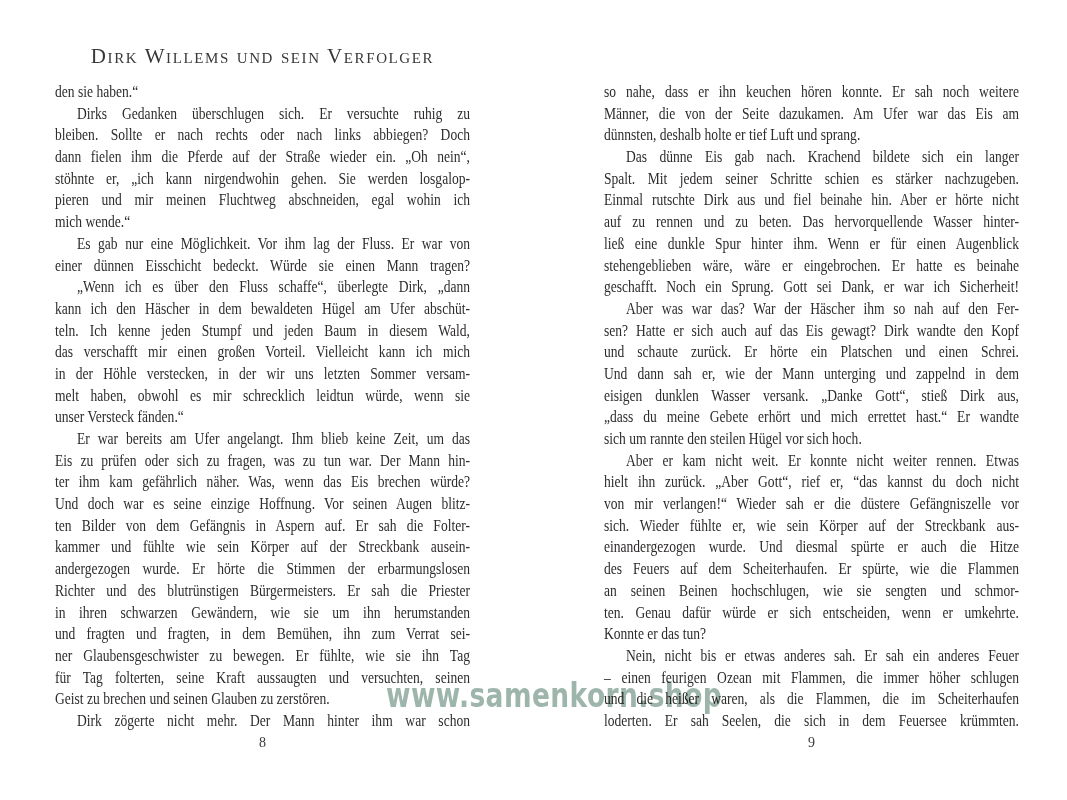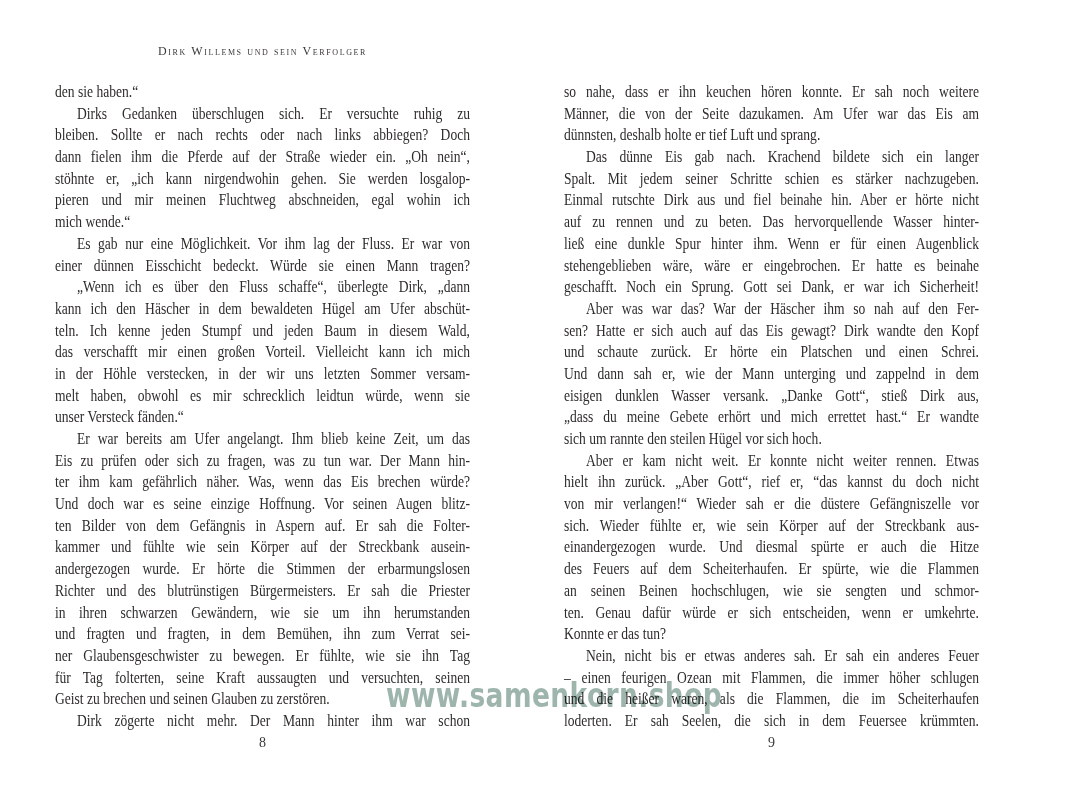--- a/index.html
+++ b/index.html
@@ -16,30 +16,30 @@
     font-family: "Liberation Serif", "DejaVu Serif", serif;
     color: #2e2c2b;
   }
   .page {
     position: absolute;
     top: 0;
     height: 800px;
     width: 415px;
   }
   #page-left  { left: 55px; }
-  #page-right { left: 564px; }
+  #page-right { left: 604px; }
 
   .running-head {
     position: absolute;
     top: 44px;
     left: 0;
     width: 415px;
     text-align: center;
     font-variant: small-caps;
-    font-size: 12px;
+    font-size: 21px;
     letter-spacing: 1.6px;
     color: #3a3836;
     white-space: nowrap;
   }
 
   .lines {
     position: absolute;
     top: 81px;
     left: 0;
     width: 490px;

